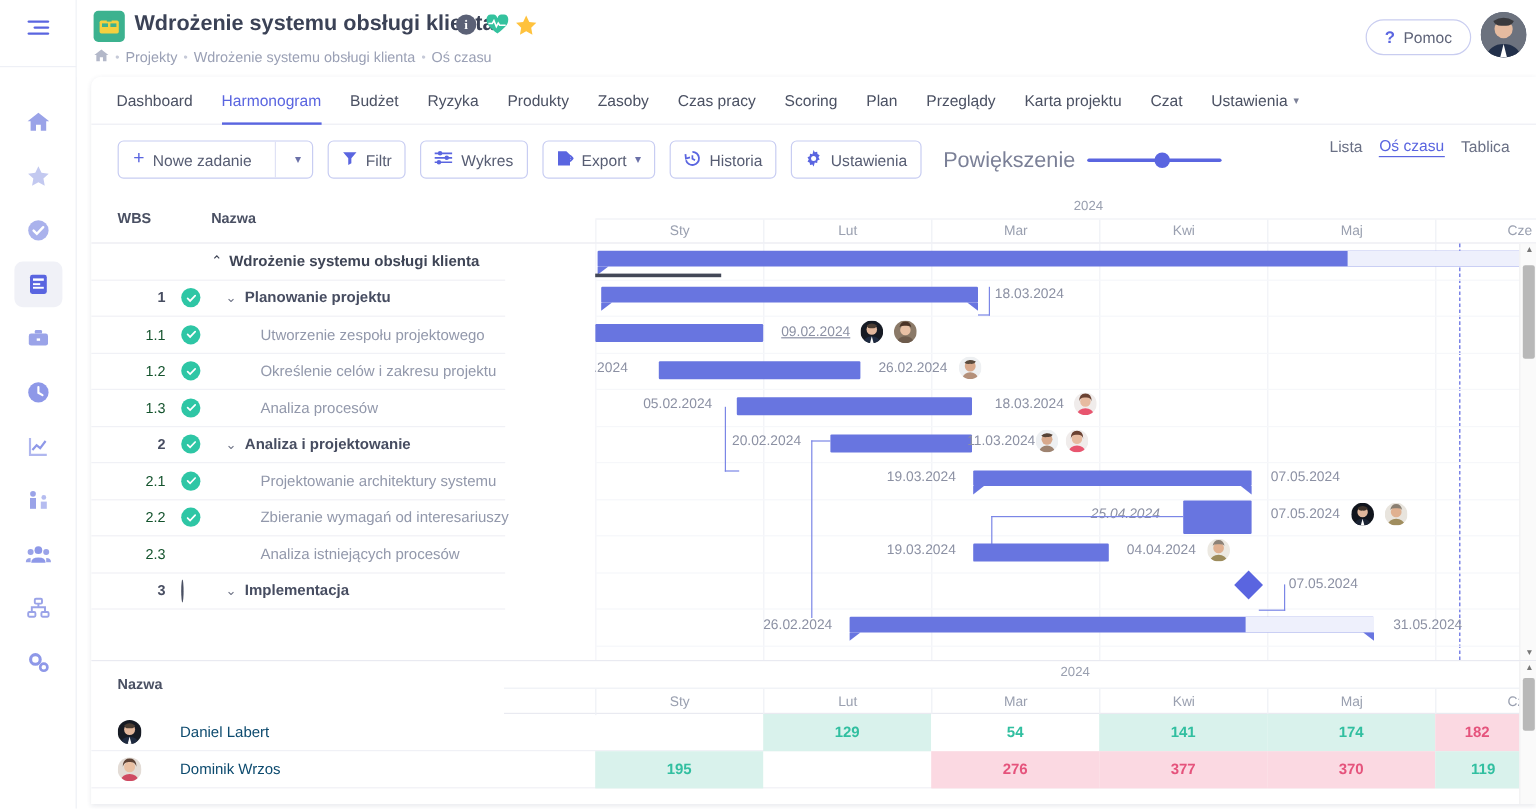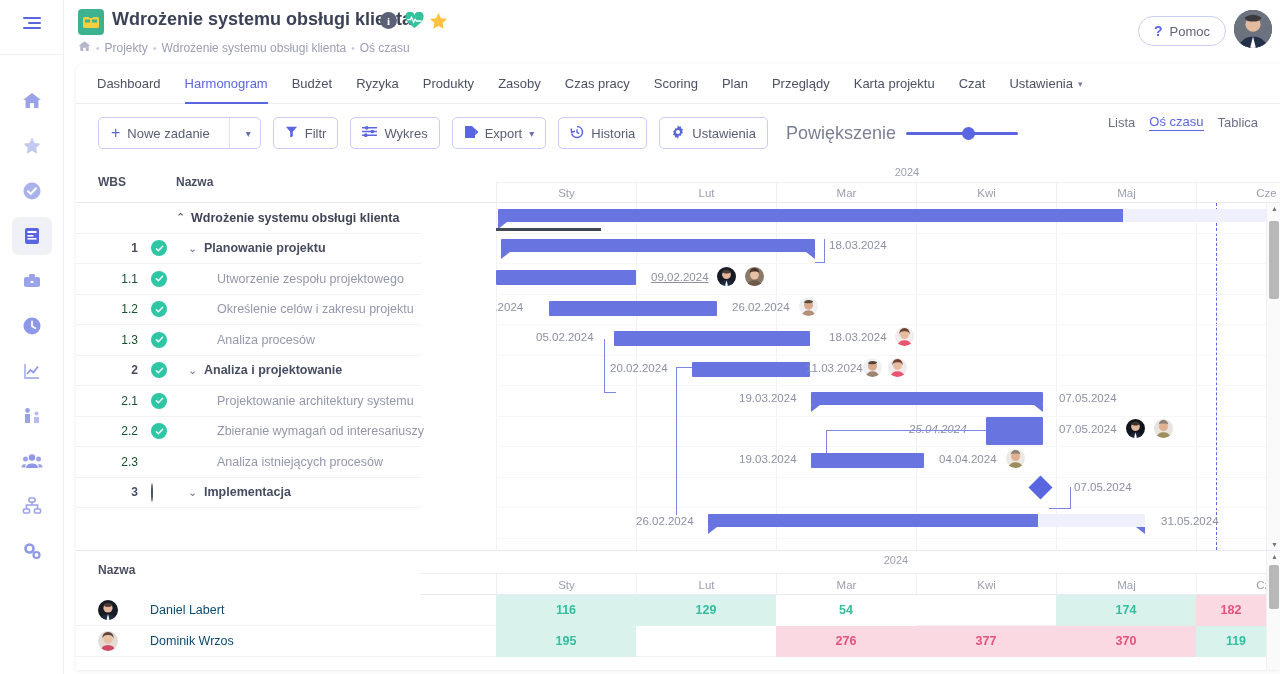--- a/index.html
+++ b/index.html
@@ -776,23 +776,23 @@
       <div class="ravat">
         <svg class="faceimg" viewBox="0 0 20 20">
             <rect width="20" height="20" fill="#171b24"></rect>
             <circle cx="10" cy="8" r="4.6" fill="#e2b79c"></circle>
             <path d="M2 20 q2-6 8-6 t8 6Z" fill="#1e2a40"></path>
             <path d="M10 14 l-1.6 6h3.2Z" fill="#fff"></path>
             <path d="M5.5 4.5 q4.5-3.5 9 0 q-1 3-4.5 2.3 q-3.5.7-4.5-2.3Z" fill="#4a3c32"></path>
           </svg>
       </div>
       <div class="rname">Daniel Labert</div>
-      <div class="rcell ok" style="left:420px;width:140px">116</div>
       <div class="rcell ok" style="left:560px;width:140px">129</div>
       <div class="rcell none" style="left:700px;width:140px">54</div>
+      <div class="rcell ok" style="left:840px;width:140px">141</div>
       <div class="rcell ok" style="left:980px;width:140px">174</div>
       <div class="rcell over" style="left:1120px;width:70px">182</div>
     </div>
 
     <div class="rrow" style="top:75px">
       <div class="ravat">
         <svg class="faceimg" viewBox="0 0 20 20">
             <rect width="20" height="20" fill="#e3dcd6"></rect>
             <circle cx="10" cy="8" r="4.6" fill="#e9c0a3"></circle>
             <path d="M2 20 q2-6 8-6 t8 6Z" fill="#cf4a62"></path>

